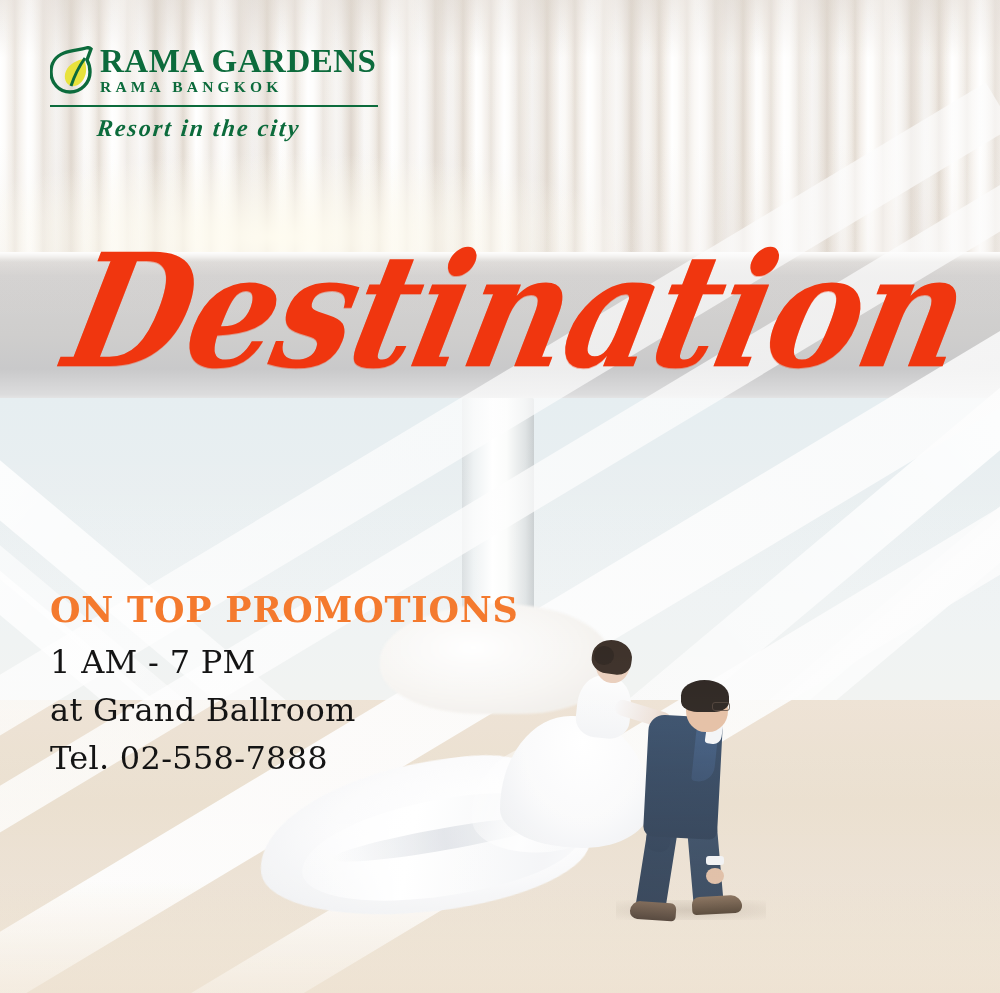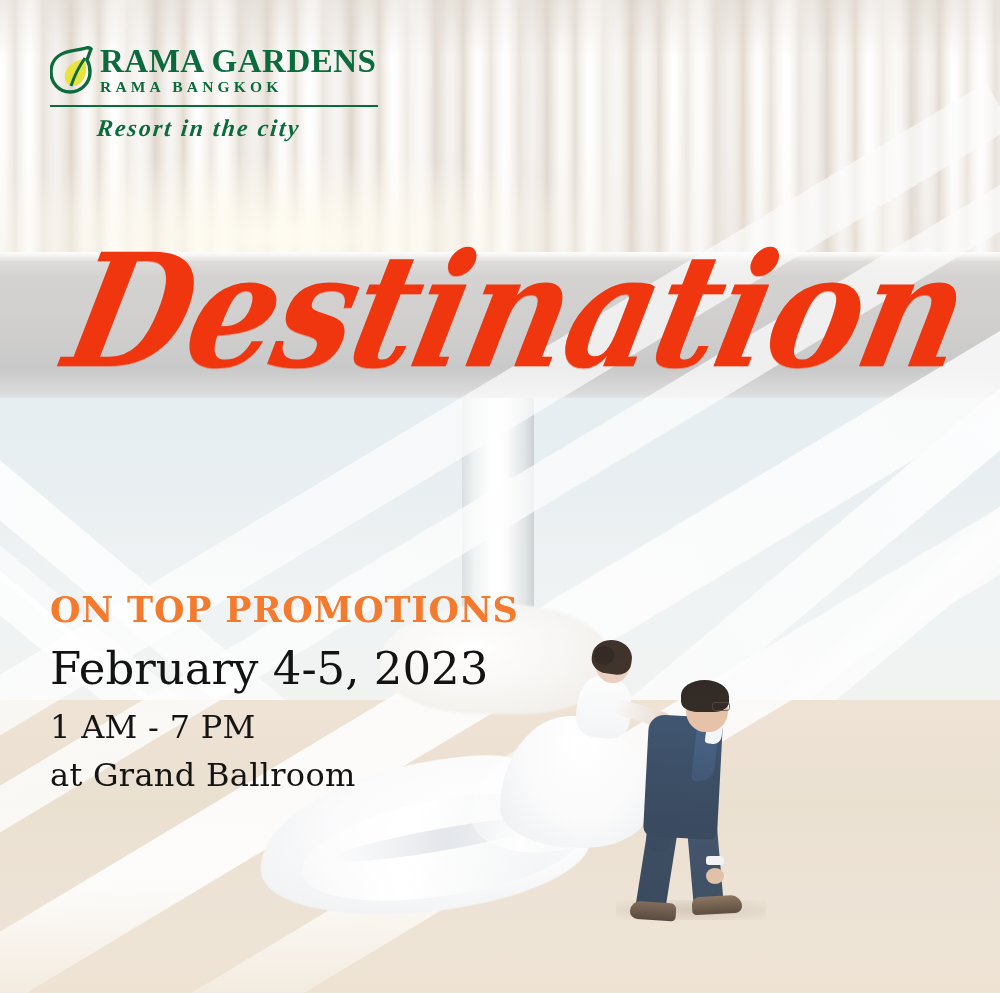--- a/index.html
+++ b/index.html
@@ -566,18 +566,18 @@
       </div>
     </div>
     <div class="logo-rule"></div>
     <div class="logo-tag">Resort in the city</div>
   </div>
 
   <div class="script-word">Destination</div>
 
   <div class="info">
     <div class="promo-line">ON TOP PROMOTIONS</div>
-    <div class="date-line">February 4-5, 2023</div>
     <div class="detail-line first">1 AM - 7 PM</div>
     <div class="detail-line">at Grand Ballroom</div>
+    <div class="detail-line">Tel. 02-558-7888</div>
   </div>
 
 </div>
 
 </body></html>

